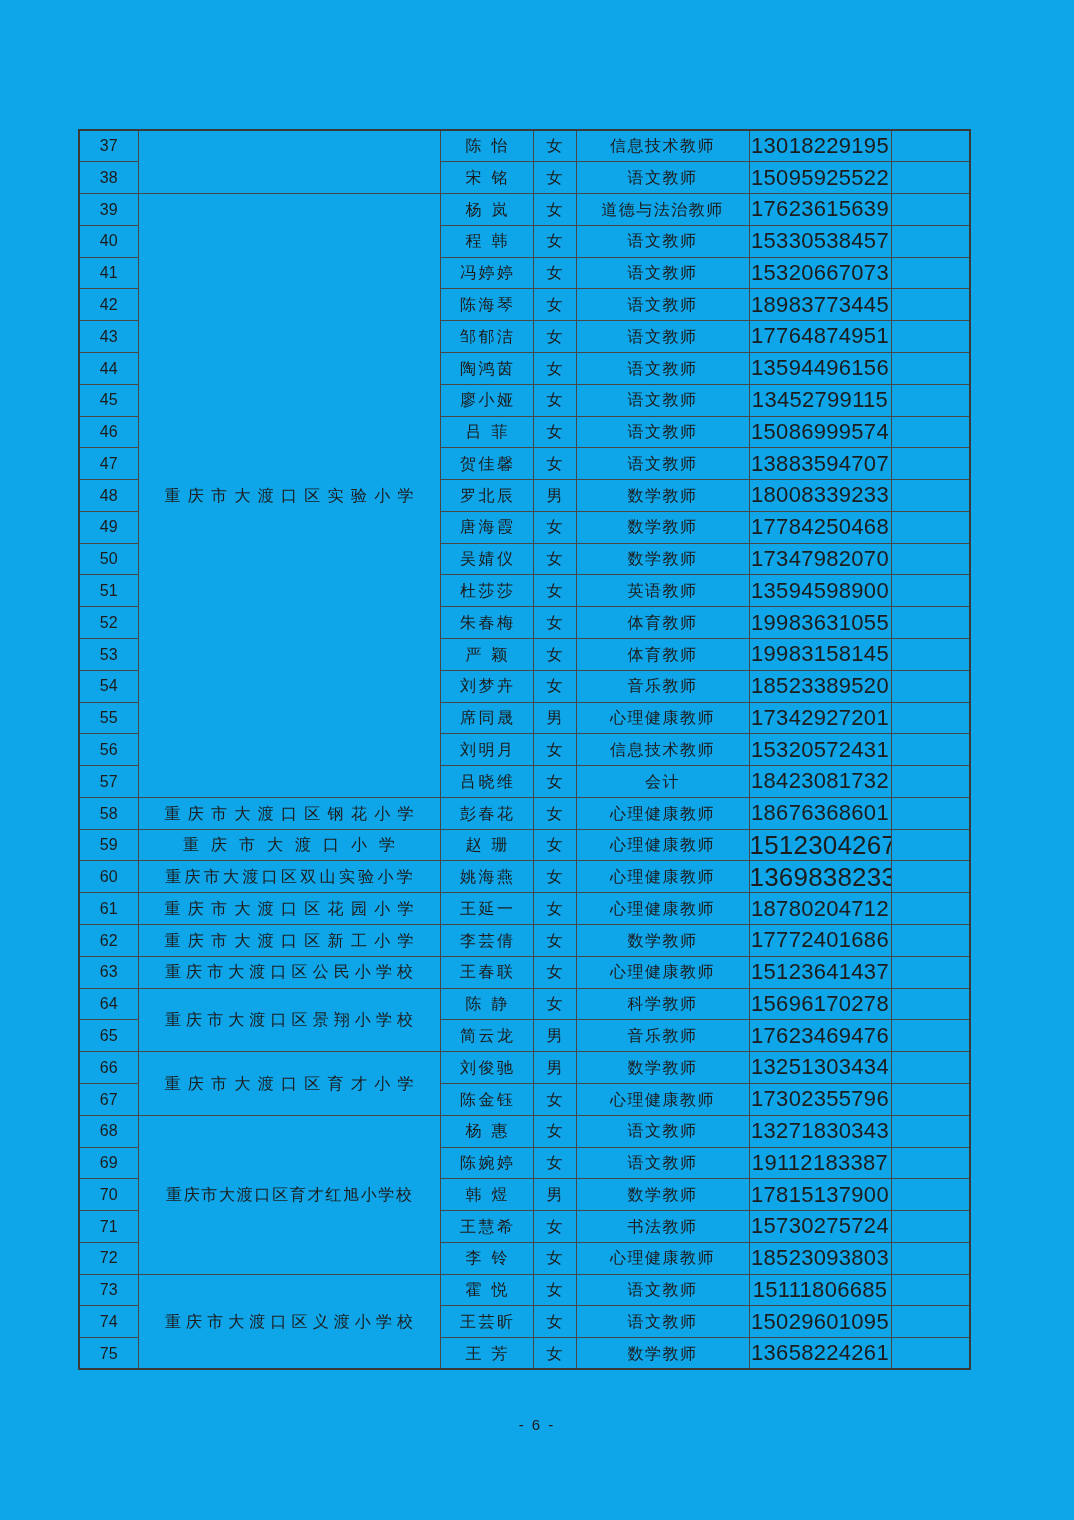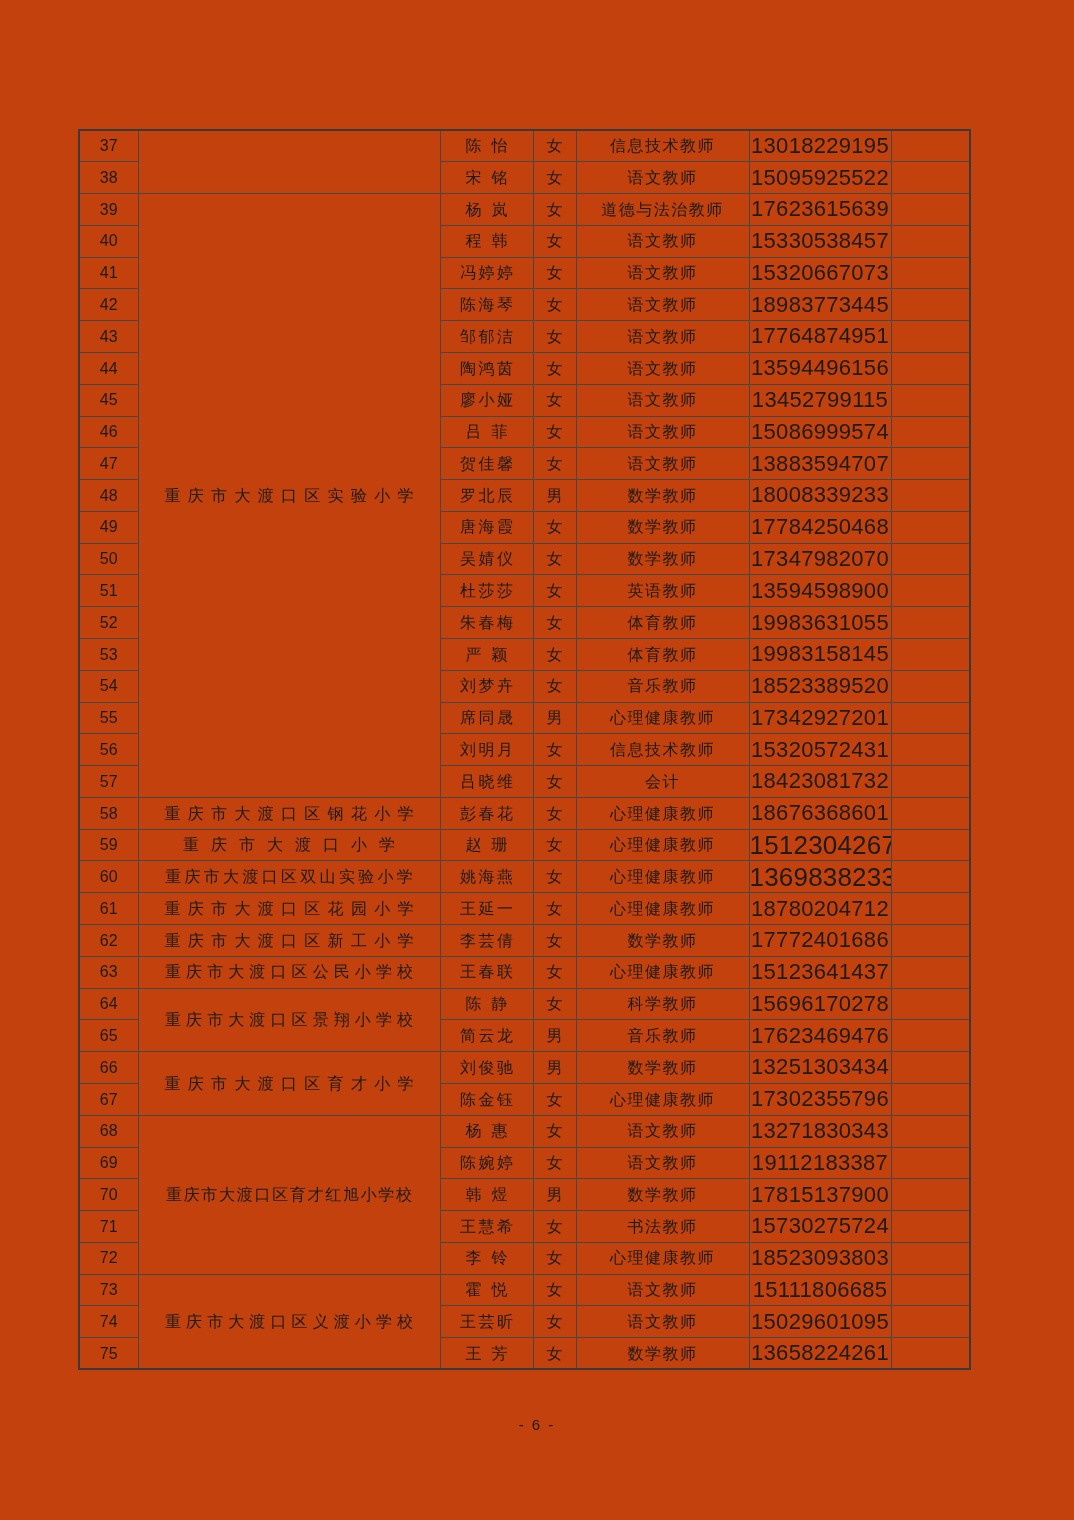--- a/index.html
+++ b/index.html
@@ -1,20 +1,20 @@
 <!DOCTYPE html>
 <html><head>
 <meta charset="utf-8">
 <style>
   html, body { margin: 0; padding: 0; background: #e9e9e9; }
   .page {
     position: relative;
     width: 1074px;
     height: 1520px;
-    background: #c2410c;
+    background: #0ea5e9;
     margin: 0 auto;
     font-family: "Liberation Serif", "DejaVu Serif", serif;
     color: #1c1c1c;
     overflow: hidden;
   }
   table.roster {
     position: absolute;
     left: 78px;
     top: 129px;
     width: 891px;

